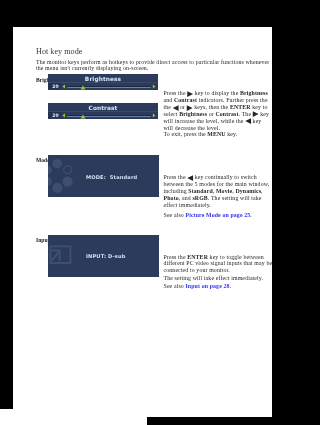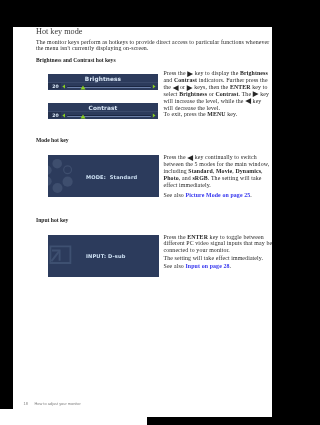--- a/index.html
+++ b/index.html
@@ -5,21 +5,21 @@
   html,body{margin:0;padding:0;}
   body{width:300px;height:425px;background:#000;overflow:hidden;
        font-family:"Liberation Serif",serif;
        -webkit-font-smoothing:antialiased;}
 
   #page{position:absolute;left:13px;top:27px;width:259px;height:390px;background:#fff;overflow:hidden;}
   #white-left{position:absolute;left:0;top:409px;width:13px;height:16px;background:#fff;}
   #white-bottom{position:absolute;left:0;top:417px;width:147px;height:8px;background:#fff;}
 
   
-  .abs{position:absolute;}
+  .abs{position:absolute;margin-top:20px;}
 
   .h1{left:23px;top:0.2px;font-size:8.2px;color:#3a3a3a;letter-spacing:0px;}
 
   .body{font-size:5.85px;line-height:6.9px;color:#262626;letter-spacing:0.13px;}
 
   .hsub{left:23px;font-size:5.6px;font-weight:bold;color:#1c1c1c;}
 
   b{font-weight:bold;}
   .lnk{color:#3333ee;font-weight:bold;}
 

